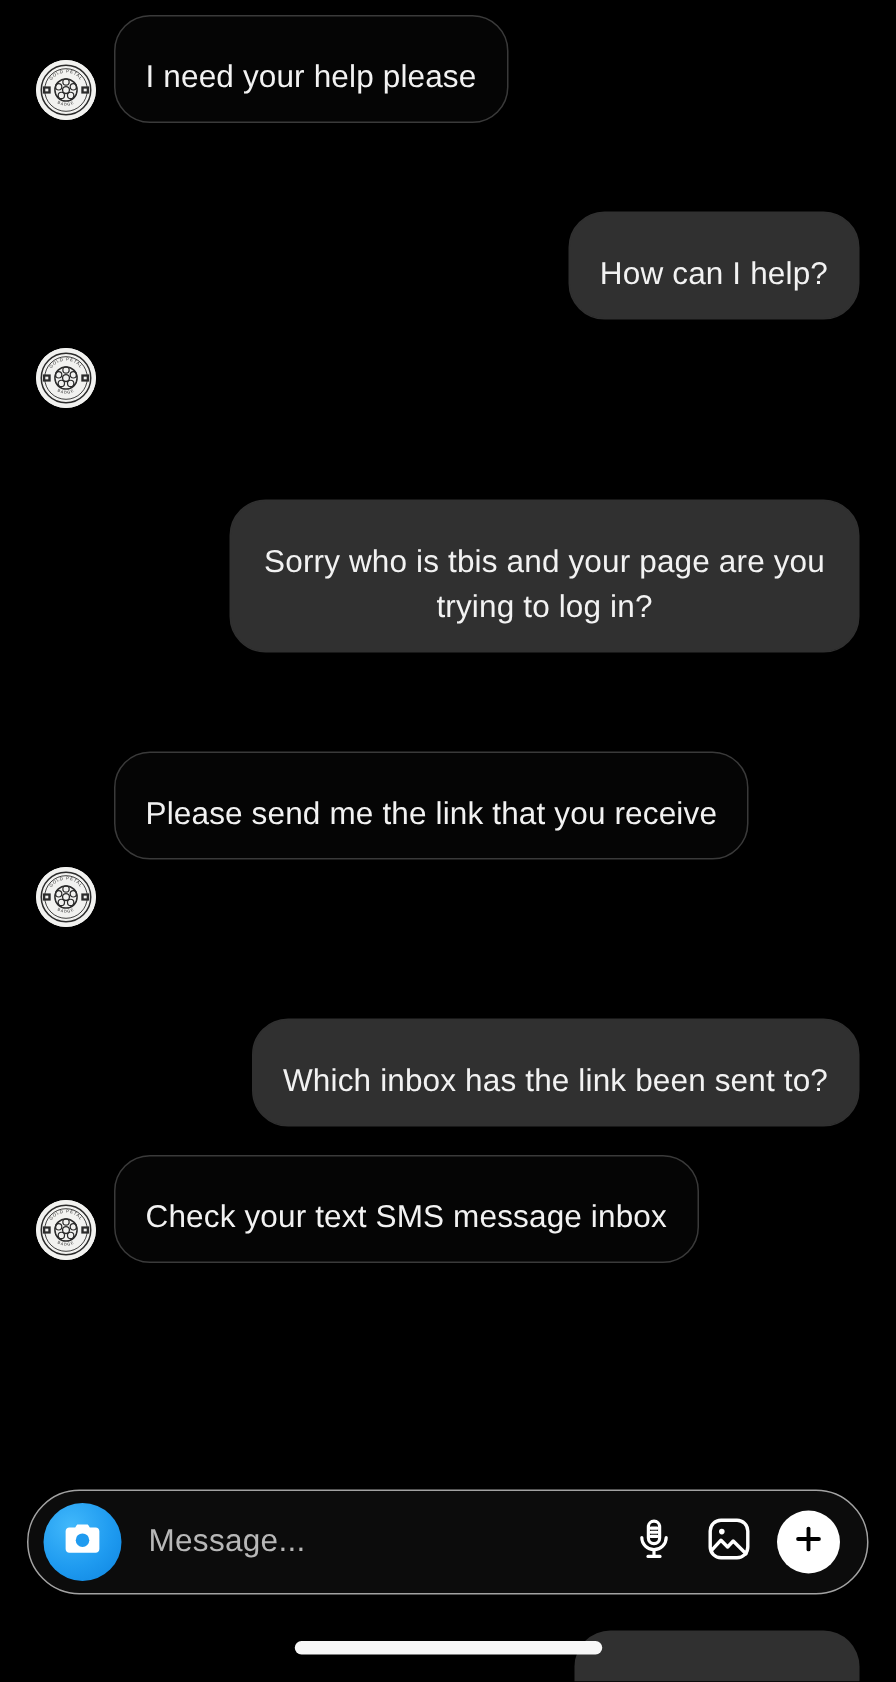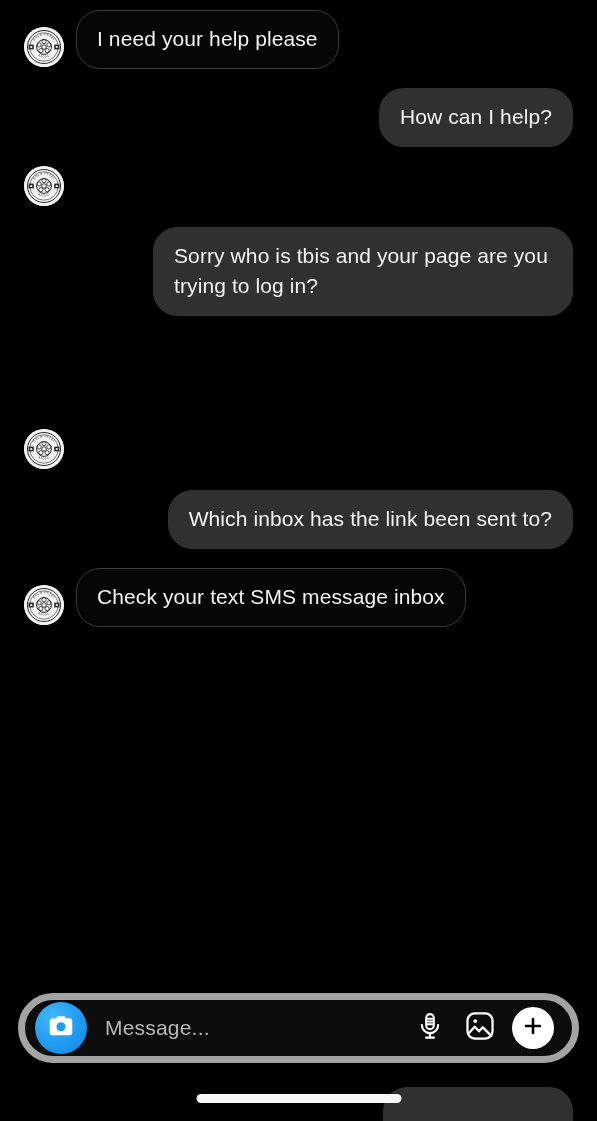--- a/index.html
+++ b/index.html
@@ -49,37 +49,39 @@
     width:40px; height:40px;
     border-radius:50%;
     background:#f2f2f0;
     display:block;
   }
   .avatar-slot.empty .avatar { visibility:hidden; }
 
   
   .bubble {
     border-radius:24px;
-    padding:13px 20px 14px 20px;
+    padding:26px 20px 14px 20px;
     font-size:21px;
     line-height:30px;
     color:#f2f2f2;
     max-width:440px;
     letter-spacing:.1px;
     word-wrap:break-word;
     white-space:pre-line;
+    text-align:center;
   }
   .row.incoming .bubble {
     background:#050505;
     border:1px solid #3a3a3a;
   }
   .row.outgoing .bubble {
     background:#303030;
     border:1px solid #303030;
     max-width:420px;
+    margin-top:40px;
   }
 
   .spacer-lg { height:14px; }
 
   
   #peek-bubble {
     position:absolute;
     right:24px;
     bottom:0;
     width:190px;
@@ -92,21 +94,21 @@
   #composer-wrap {
     position:absolute;
     left:0;
     bottom:58px;
     width:597px;
     padding:0 18px;
   }
   #composer {
     height:70px;
     background:#0c0c0c;
-    border:7px solid #a3a3a3;
+    border:1px solid #a3a3a3;
     border-radius:36px;
     display:flex;
     align-items:center;
     padding:0 18px 0 10px;
     gap:0;
   }
   #camera-btn {
     width:52px; height:52px;
     min-width:52px;
     border-radius:50%;
@@ -260,20 +262,21 @@
             <circle cx="24.9" cy="17.9" r="2.1" fill="none" stroke="#2b2b2b" stroke-width="0.8"></circle>
             <circle cx="23.1" cy="23.6" r="2.1" fill="none" stroke="#2b2b2b" stroke-width="0.8"></circle>
             <circle cx="16.9" cy="23.6" r="2.1" fill="none" stroke="#2b2b2b" stroke-width="0.8"></circle>
             <circle cx="15.1" cy="17.9" r="2.1" fill="none" stroke="#2b2b2b" stroke-width="0.8"></circle>
             <path id="arcTop" d="M 8.4 20 A 11.6 11.6 0 0 1 31.6 20" fill="none"></path>
             <path id="arcBot" d="M 9.6 20 A 10.4 10.4 0 0 0 30.4 20" fill="none"></path>
             <text font-family="Liberation Sans, sans-serif" font-size="2.9" fill="#2b2b2b" letter-spacing="0.5"><textPath href="#arcTop" startOffset="50%" text-anchor="middle">GOLD PETAL</textPath></text>
             <text font-family="Liberation Sans, sans-serif" font-size="2.6" fill="#2b2b2b" letter-spacing="0.6"><textPath href="#arcBot" startOffset="50%" text-anchor="middle">BADGE</textPath></text>
           </svg>
         </div>
+        <div class="bubble">Please send me the link that you receive</div>
       </div>
       <div class="row incoming">
         <div class="avatar-slot">
           <svg class="avatar" viewBox="0 0 40 40" aria-hidden="true">
             <circle cx="20" cy="20" r="20" fill="#f2f2f0"></circle>
             <circle cx="20" cy="20" r="16.5" fill="none" stroke="#2b2b2b" stroke-width="1"></circle>
             <circle cx="20" cy="20" r="14.2" fill="none" stroke="#2b2b2b" stroke-width="0.6"></circle>
             <rect x="4.6" y="17.6" width="5.2" height="4.8" fill="#2b2b2b"></rect>
             <rect x="30.2" y="17.6" width="5.2" height="4.8" fill="#2b2b2b"></rect>
             <rect x="6.2" y="19.1" width="2" height="1.8" fill="#f2f2f0"></rect>

